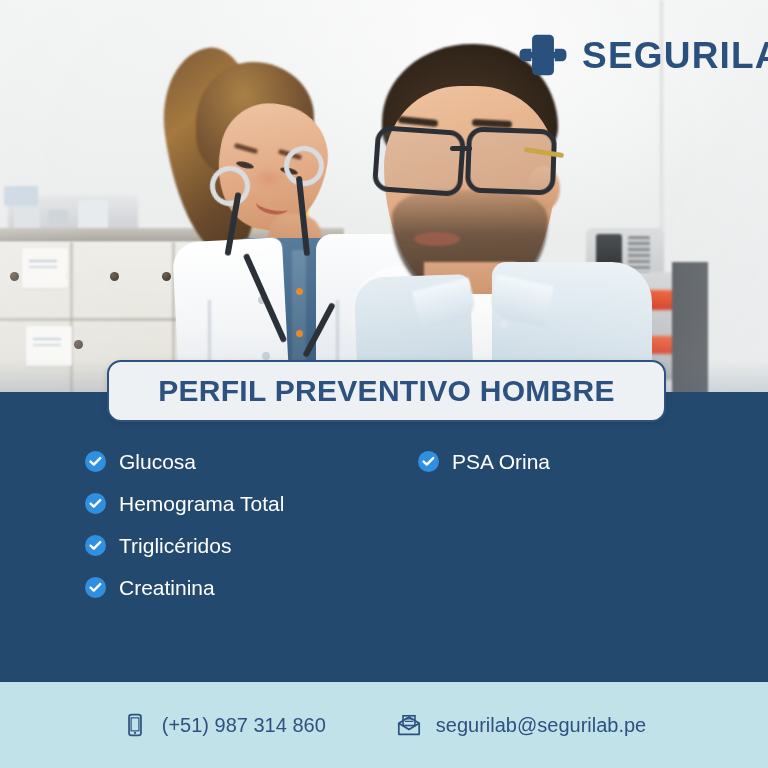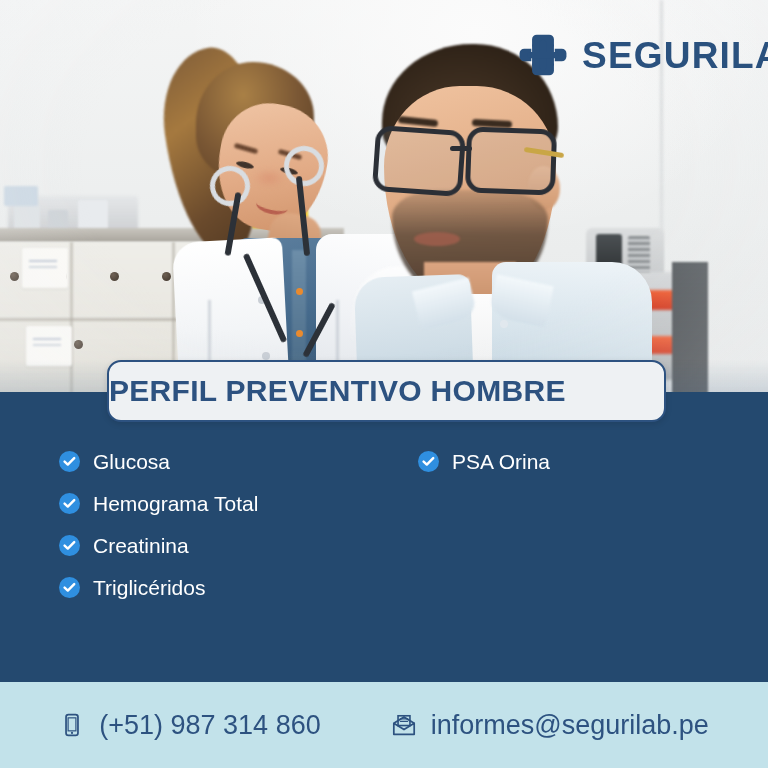--- a/index.html
+++ b/index.html
@@ -325,36 +325,36 @@
     background: #24496F;
   }
 
   
   .banner {
     position: absolute; left: 107px; top: 360px;
     width: 555px; height: 58px;
     background: #eef1f3;
     border: 2px solid #2d5280;
     border-radius: 14px;
-    display: flex; align-items: center; 
+    display: flex; align-items: center; justify-content: center;
     box-shadow: 0 2px 6px rgba(0,0,0,.12);
     z-index: 7;
   }
   .banner-title {
     font-size: 30px; font-weight: 700; letter-spacing: .3px;
     color: #2d5280; white-space: nowrap; line-height: 1;
   }
 
   
   .lists {
     position: absolute; left: 0; top: 440px; width: 768px;
     display: flex; z-index: 6;
   }
   .col { display: flex; flex-direction: column; }
-  .col-left  { width: 360px; padding-left: 59px; box-sizing: border-box; }
+  .col-left  { width: 360px; padding-left: 85px; box-sizing: border-box; }
   .col-right { width: 360px; padding-left: 58px; box-sizing: border-box; }
   .item {
     display: flex; align-items: center; gap: 13px; height: 42px;
   }
   .check {
     width: 21px; height: 21px; border-radius: 50%;
     background: #2f8fe0;
     display: flex; align-items: center; justify-content: center;
     flex: 0 0 auto;
   }
@@ -366,21 +366,21 @@
   
   .footer {
     position: absolute; left: 0; top: 682px; width: 768px; height: 86px;
     background: #c2e2ea;
     display: flex; align-items: center; justify-content: center;
     gap: 70px;
   }
   .contact { display: flex; align-items: center; gap: 14px; }
   .contact-icon { width: 26px; height: 26px; display:block; flex:0 0 auto; }
   .contact-text {
-    font-size: 27px; color: #2d5280; line-height: 1; white-space: nowrap;
+    font-size: 20px; color: #2d5280; line-height: 1; white-space: nowrap;
   }
 </style>
 </head>
 <body>
 
 <div class="poster">
 
   <div class="photo">
     <div class="wall"></div>
     <div class="wall-seam"></div>
@@ -525,29 +525,29 @@
             </svg>
         </span>
         <span class="item-label">Hemograma Total</span>
       </div>
       <div class="item">
         <span class="check">
           <svg width="13" height="13" viewBox="0 0 13 13">
               <path d="M1.6 6.6 L4.8 9.6 L11.2 3.1" fill="none" stroke="#fff" stroke-width="2.4" stroke-linecap="round" stroke-linejoin="round"></path>
             </svg>
         </span>
-        <span class="item-label">Creatinina</span>
+        <span class="item-label">Triglicéridos</span>
       </div>
       <div class="item">
         <span class="check">
           <svg width="13" height="13" viewBox="0 0 13 13">
               <path d="M1.6 6.6 L4.8 9.6 L11.2 3.1" fill="none" stroke="#fff" stroke-width="2.4" stroke-linecap="round" stroke-linejoin="round"></path>
             </svg>
         </span>
-        <span class="item-label">Triglicéridos</span>
+        <span class="item-label">Creatinina</span>
       </div>
     </div>
 
     <div class="col col-right">
       <div class="item">
         <span class="check">
           <svg width="13" height="13" viewBox="0 0 13 13">
               <path d="M1.6 6.6 L4.8 9.6 L11.2 3.1" fill="none" stroke="#fff" stroke-width="2.4" stroke-linecap="round" stroke-linejoin="round"></path>
             </svg>
         </span>
@@ -568,18 +568,18 @@
       <span class="contact-text">(+51) 987 314 860</span>
     </div>
 
     <div class="contact">
       <svg class="contact-icon" viewBox="0 0 24 24">
         <rect x="6.5" y="3.5" width="11" height="9" fill="none" stroke="#2d5280" stroke-width="1.5"></rect>
         <path d="M8.6 6.3h6.8M8.6 8.6h6.8" stroke="#2d5280" stroke-width="1.1" stroke-linecap="round"></path>
         <path d="M2.6 20.6V10.4L12 16.2l9.4-5.8v10.2z" fill="none" stroke="#2d5280" stroke-width="1.6" stroke-linejoin="round"></path>
         <path d="M2.6 10.4 12 4.6l9.4 5.8" fill="none" stroke="#2d5280" stroke-width="1.6" stroke-linejoin="round"></path>
       </svg>
-      <span class="contact-text">informes@segurilab.pe</span>
+      <span class="contact-text">segurilab@segurilab.pe</span>
     </div>
 
   </div>
 
 </div>
 
 </body></html>

